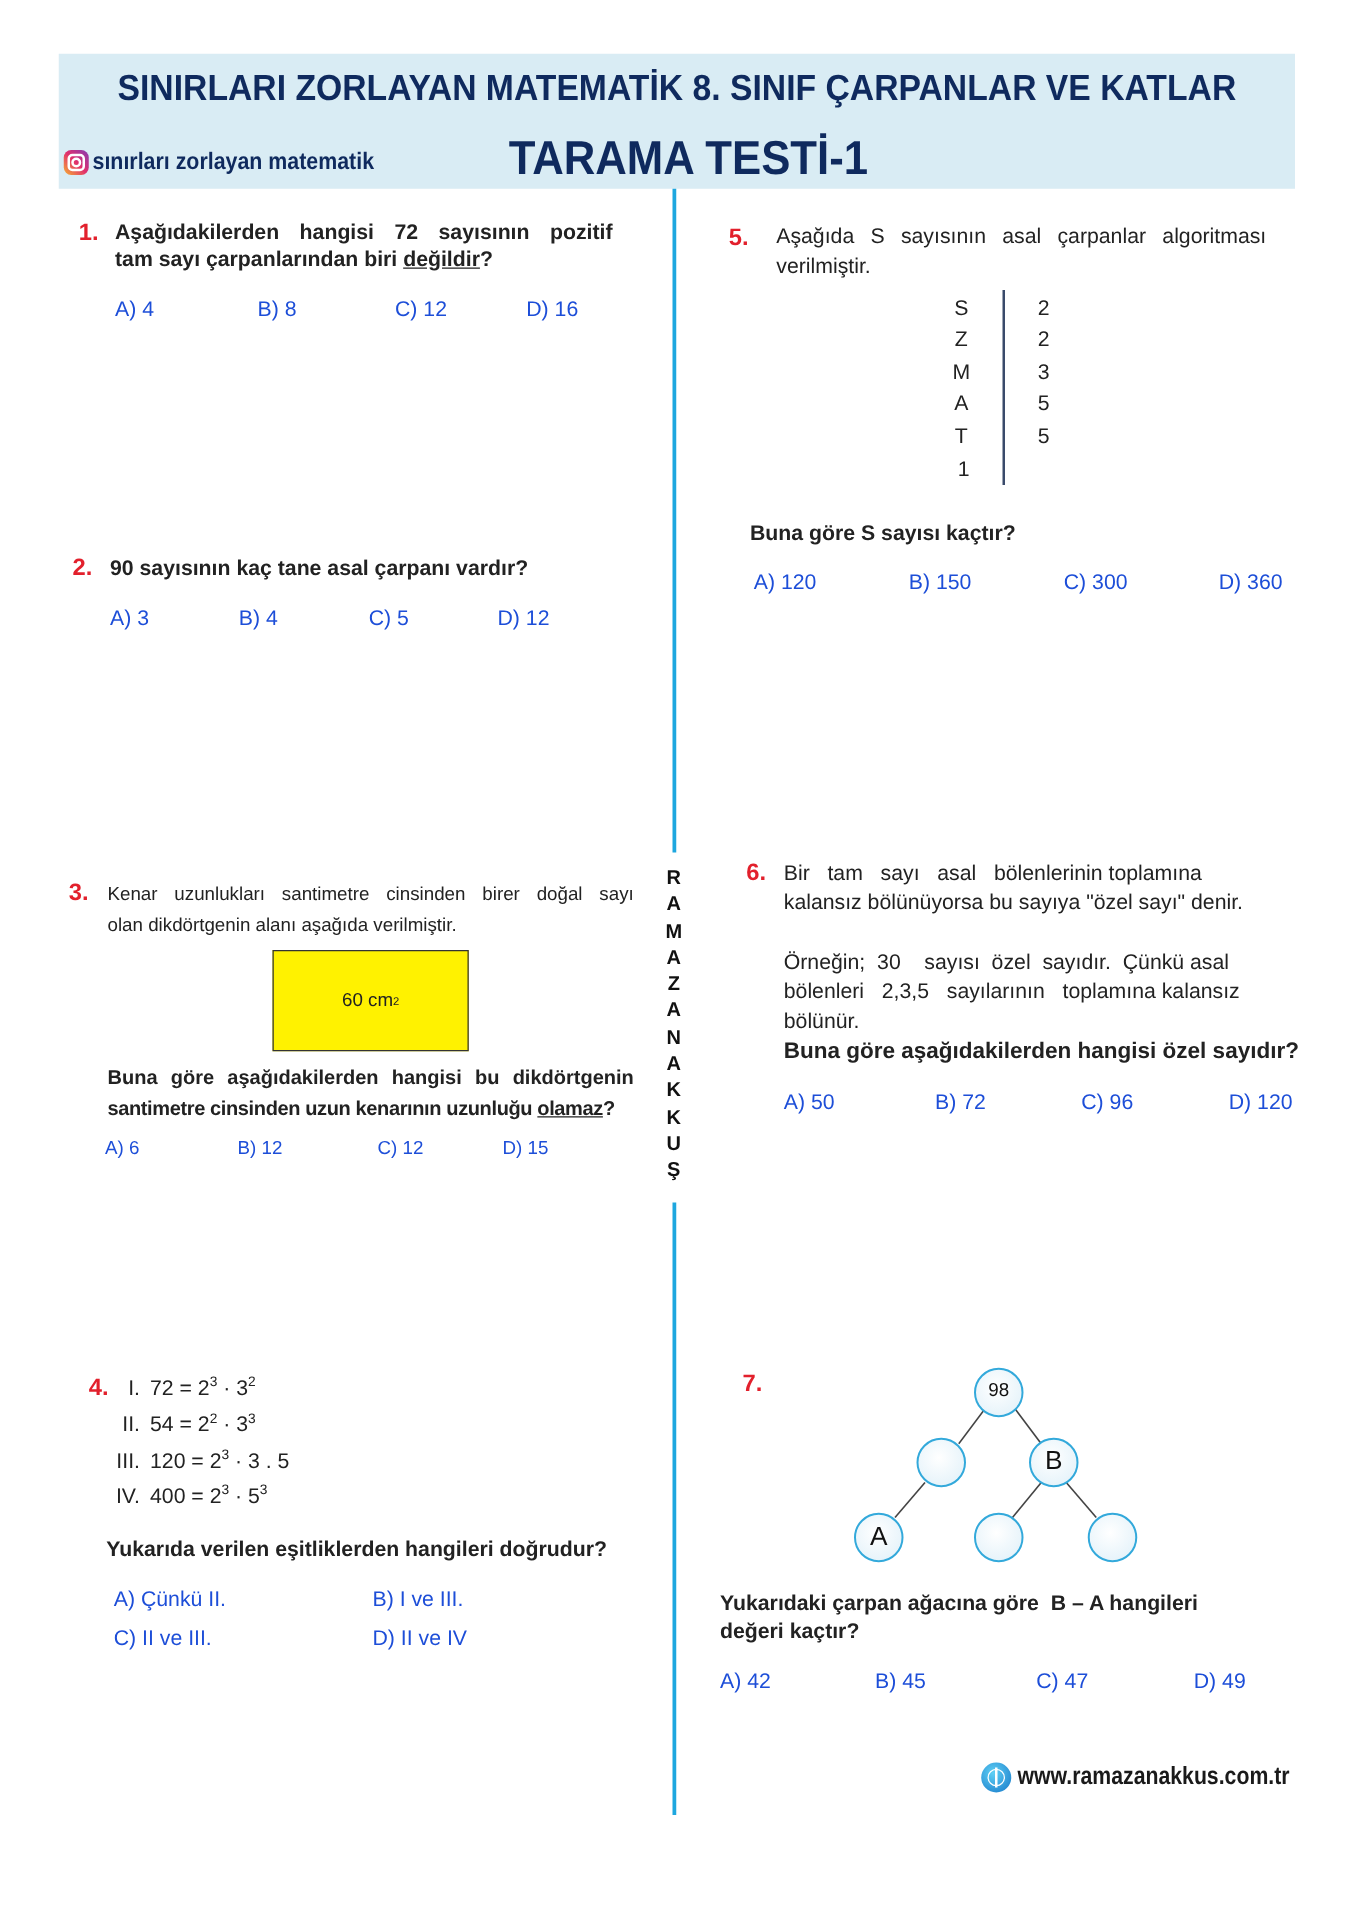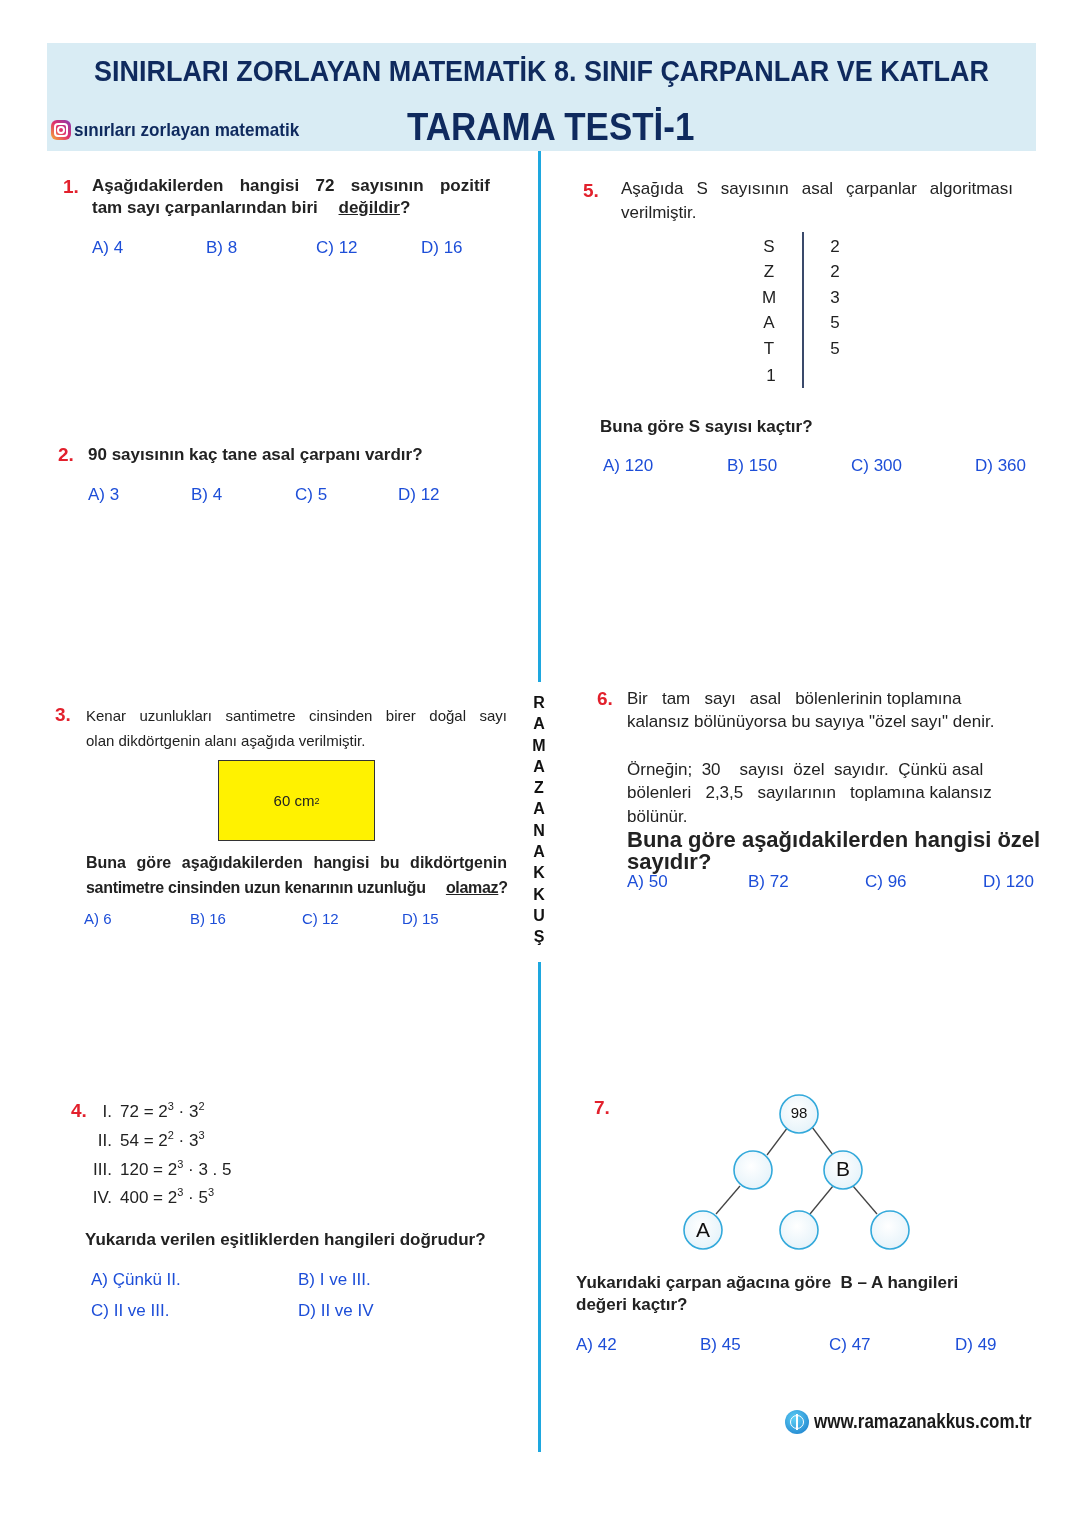--- a/index.html
+++ b/index.html
@@ -15,21 +15,21 @@
   .insta-icon::after { content: ""; position: absolute; left: 6px; top: 6px; width: 8px; height: 8px; border: 2px solid #fff; border-radius: 50%; box-sizing: border-box; }
   .insta-text { font-weight: bold; font-size: 19px; color: #0f2a5e; transform: scaleX(0.9); transform-origin: left center; white-space: nowrap; }
 
   .divider { position: absolute; left: 538px; width: 3px; background: #1ea7df; }
   .vname { position: absolute; left: 530px; top: 692px; width: 18px; text-align: center; font-weight: bold; font-size: 16px; line-height: 21.3px; color: #111; }
 
   .abs { position: absolute; }
   .qnum { color: #e2202c; font-weight: bold; font-size: 19px; }
   .qtext { font-size: 17px; line-height: 22px; color: #222; }
   .bold { font-weight: bold; }
-  .u { text-decoration: underline; margin-left: 16px; }
+  .u { text-decoration: underline; }
   .opt { position: absolute; font-size: 17px; color: #1d4ed8; white-space: nowrap; }
   .just { text-align: justify; text-align-last: justify; }
   .ft-line { position: absolute; left: 802px; top: 232px; width: 2px; height: 156px; background: #3a4a6b; }
   .ft-cell { position: absolute; font-size: 17px; color: #222; width: 20px; text-align: center; }
 
   .rect60 { position: absolute; left: 218px; top: 760px; width: 157px; height: 81px; background: #fff200; border: 1.5px solid #333; display: flex; align-items: center; justify-content: center; font-size: 15px; color: #222; }
   .rect60 sup { font-size: 9px; }
 
   .eq { position: absolute; font-size: 17px; color: #222; white-space: nowrap; }
   .eq .rn { display: inline-block; width: 38px; text-align: right; margin-right: 8px; }
@@ -100,21 +100,21 @@
   <span class="abs qnum" style="left:55px;top:704px;">3.</span>
   <div class="abs qtext just" style="left:86px;top:705px;width:421px;font-size:15px;">Kenar uzunlukları santimetre cinsinden birer doğal sayı</div>
   <div class="abs qtext" style="left:86px;top:730px;font-size:15px;">olan dikdörtgenin alanı aşağıda verilmiştir.</div>
   <div class="rect60">
       <span>60 cm</span>
       <sup>2</sup>
     </div>
   <div class="abs qtext bold just" style="left:86px;top:852px;width:421px;font-size:16px;">Buna göre aşağıdakilerden hangisi bu dikdörtgenin</div>
   <div class="abs qtext bold" style="left:86px;top:877px;font-size:16px;letter-spacing:-0.3px;"><span>santimetre cinsinden uzun kenarının uzunluğu </span><span class="u">olamaz</span><span>?</span></div>
   <span class="opt" style="left:84px;top:910px;font-size:15px;">A)  6</span>
-  <span class="opt" style="left:190px;top:910px;font-size:15px;">B)  16</span>
+  <span class="opt" style="left:190px;top:910px;font-size:15px;">B)  12</span>
   <span class="opt" style="left:302px;top:910px;font-size:15px;">C)  12</span>
   <span class="opt" style="left:402px;top:910px;font-size:15px;">D)  15</span>
 </div>
 
 <div>
   <span class="abs qnum" style="left:71px;top:1100px;">4.</span>
   <div class="eq" style="left:74px;top:1100px;"><span class="rn">I.</span><span>72 = 2</span><sup>3</sup><span> · 3</span><sup>2</sup></div>
   <div class="eq" style="left:74px;top:1129px;"><span class="rn">II.</span><span>54 = 2</span><sup>2</sup><span> · 3</span><sup>3</sup></div>
   <div class="eq" style="left:74px;top:1158px;"><span class="rn">III.</span><span>120 = 2</span><sup>3</sup><span> · 3 . 5</span></div>
   <div class="eq" style="left:74px;top:1186px;"><span class="rn">IV.</span><span>400 = 2</span><sup>3</sup><span> · 5</span><sup>3</sup></div>
@@ -153,21 +153,21 @@
 <div class="note">
 </div>
 
 <div>
   <span class="abs qnum" style="left:597px;top:688px;">6.</span>
   <div class="abs qtext" style="left:627px;top:688px;width:368px;white-space:pre;">Bir   tam   sayı   asal   bölenlerinin toplamına</div>
   <div class="abs qtext" style="left:627px;top:711px;">kalansız bölünüyorsa bu sayıya "özel sayı" denir.</div>
   <div class="abs qtext" style="left:627px;top:759px;white-space:pre;">Örneğin;  30    sayısı  özel  sayıdır.  Çünkü asal</div>
   <div class="abs qtext" style="left:627px;top:782px;white-space:pre;">bölenleri   2,3,5   sayılarının   toplamına kalansız</div>
   <div class="abs qtext" style="left:627px;top:806px;">bölünür.</div>
-  <div class="abs qtext bold" style="left:627px;top:829px;font-size:22px;">Buna göre aşağıdakilerden hangisi özel sayıdır?</div>
+  <div class="abs qtext bold" style="left:627px;top:829px;font-size:18px;">Buna göre aşağıdakilerden hangisi özel sayıdır?</div>
   <span class="opt" style="left:627px;top:872px;">A) 50</span>
   <span class="opt" style="left:748px;top:872px;">B) 72</span>
   <span class="opt" style="left:865px;top:872px;">C) 96</span>
   <span class="opt" style="left:983px;top:872px;">D) 120</span>
 </div>
 
 <div>
   <span class="abs qnum" style="left:594px;top:1097px;">7.</span>
   <svg class="tree-svg" width="240" height="170" viewBox="0 0 240 170">
     <defs>

